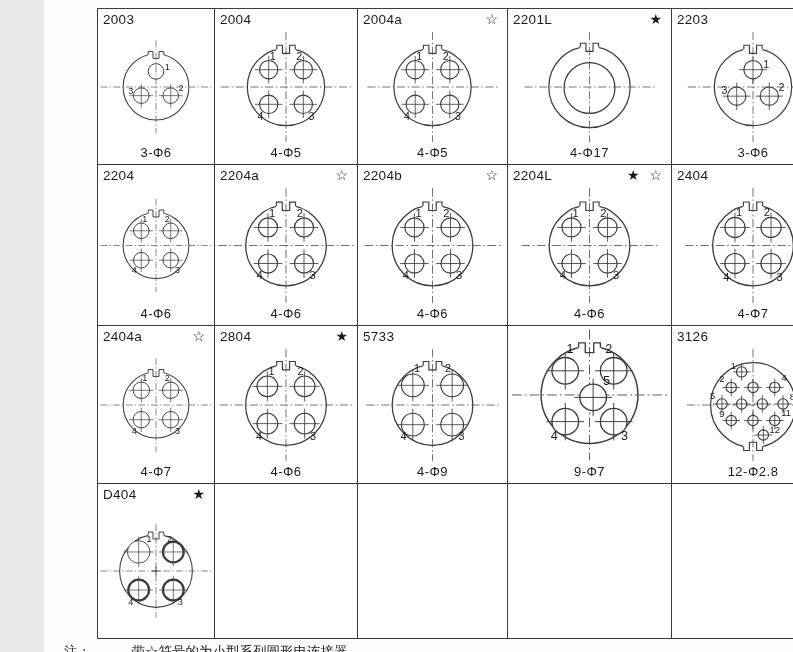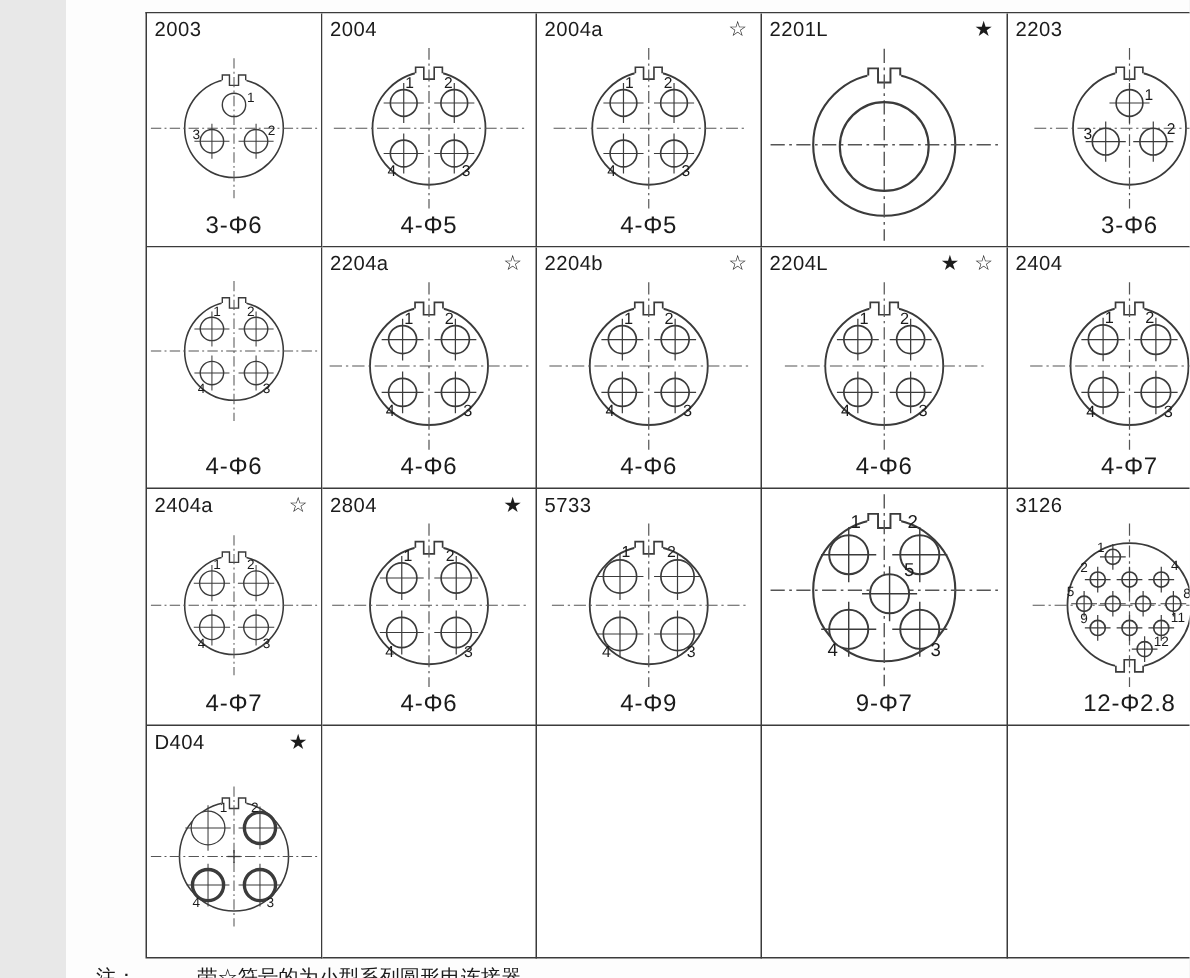--- a/index.html
+++ b/index.html
@@ -7,21 +7,21 @@
         font-family:"Liberation Sans",sans-serif;color:#1b1b1b;margin-left:44px;}
   .grid{position:absolute;display:grid;background:#fff;
         border-top:1.6px solid #3b3b3b;border-left:1.6px solid #3b3b3b;}
   .cell{border-right:1.6px solid #3b3b3b;border-bottom:1.6px solid #3b3b3b;
         display:flex;flex-direction:column;overflow:hidden;box-sizing:border-box;background:#fff;}
   .cell-head{display:flex;justify-content:space-between;align-items:flex-start;
         padding:3px 6px 0 5px;height:17px;flex:0 0 auto;}
   .model{font-size:13.5px;letter-spacing:.3px;}
   .stars{font-size:14px;line-height:1.1;letter-spacing:3px;white-space:nowrap;}
   .conn{flex:1 1 auto;width:100%;min-height:0;display:block;}
-  .spec{flex:0 0 auto;text-align:center;font-size:16px;padding-bottom:4px;letter-spacing:.5px;}
+  .spec{flex:0 0 auto;text-align:center;font-size:13px;padding-bottom:4px;letter-spacing:.5px;}
   .note{position:absolute;left:20px;top:644px;font-size:13.5px;line-height:15px;white-space:nowrap;}
 </style>
 </head>
 <body>
 
 <div class="page">
   <div class="grid" id="grid" style="left: 53px; top: 8px; grid-template-columns: 117px 143px 150px 164px 163px; grid-template-rows: 156px 161px 158px 155px;">
       <div class="cell">
         <div class="cell-head">
           <span class="model">2003</span>
@@ -134,20 +134,21 @@
           <span class="stars">★</span>
         </div>
         <svg viewBox="0 0 134 114" class="conn">
           <circle cx="67" cy="57" r="40" fill="#fff" stroke="#3b3b3b" stroke-width="1.2"></circle>
           <rect x="57.5" y="12.5" width="19" height="7.5" fill="#fff"></rect>
           <path d="M 58 18 L 58 14 L 63.5 14 L 63.5 22 L 70.5 22 L 70.5 14 L 76 14 L 76 18" fill="none" stroke="#3b3b3b" stroke-width="1.1"></path>
           <line x1="3" y1="57" x2="131" y2="57" stroke="#555" stroke-width="0.8" stroke-dasharray="8 2.5 1.5 2.5"></line>
           <line x1="67" y1="3" x2="67" y2="111" stroke="#555" stroke-width="0.8" stroke-dasharray="8 2.5 1.5 2.5"></line>
           <circle cx="67" cy="58" r="25" fill="none" stroke="#3b3b3b" stroke-width="1.2"></circle>
         </svg>
+        <div class="spec">4-Φ17</div>
       </div>
       <div class="cell">
         <div class="cell-head">
           <span class="model">2203</span>
           <span class="stars"></span>
         </div>
         <svg viewBox="0 0 134 114" class="conn">
           <circle cx="67" cy="57" r="38" fill="#fff" stroke="#3b3b3b" stroke-width="1.2"></circle>
           <rect x="57.5" y="14.5" width="19" height="7.5" fill="#fff"></rect>
           <path d="M 58 20 L 58 16 L 63.5 16 L 63.5 24 L 70.5 24 L 70.5 16 L 76 16 L 76 20" fill="none" stroke="#3b3b3b" stroke-width="1.1"></path>
@@ -168,20 +169,24 @@
           <g>
             <circle cx="51" cy="66" r="9" fill="#fff" stroke="#3b3b3b" stroke-width="1.1"></circle>
             <line x1="37.5" y1="66" x2="64.5" y2="66" stroke="#3b3b3b" stroke-width="0.8"></line>
             <line x1="51" y1="52.5" x2="51" y2="79.5" stroke="#3b3b3b" stroke-width="0.8"></line>
             <text x="39" y="64" font-size="10.5" fill="#1b1b1b" text-anchor="middle">3</text>
           </g>
         </svg>
         <div class="spec">3-Φ6</div>
       </div>
       <div class="cell">
+        <div class="cell-head">
+          <span class="model">2204</span>
+          <span class="stars"></span>
+        </div>
         <svg viewBox="0 0 134 114" class="conn">
           <circle cx="67" cy="57" r="38" fill="#fff" stroke="#3b3b3b" stroke-width="1.2"></circle>
           <rect x="57.5" y="14.5" width="19" height="7.5" fill="#fff"></rect>
           <path d="M 58 20 L 58 16 L 63.5 16 L 63.5 24 L 70.5 24 L 70.5 16 L 76 16 L 76 20" fill="none" stroke="#3b3b3b" stroke-width="1.1"></path>
           <line x1="3" y1="57" x2="131" y2="57" stroke="#555" stroke-width="0.8" stroke-dasharray="8 2.5 1.5 2.5"></line>
           <line x1="67" y1="3" x2="67" y2="111" stroke="#555" stroke-width="0.8" stroke-dasharray="8 2.5 1.5 2.5"></line>
           <g>
             <circle cx="50" cy="40" r="9" fill="#fff" stroke="#3b3b3b" stroke-width="1.1"></circle>
             <line x1="36.5" y1="40" x2="63.5" y2="40" stroke="#3b3b3b" stroke-width="0.8"></line>
             <line x1="50" y1="26.5" x2="50" y2="53.5" stroke="#3b3b3b" stroke-width="0.8"></line>

